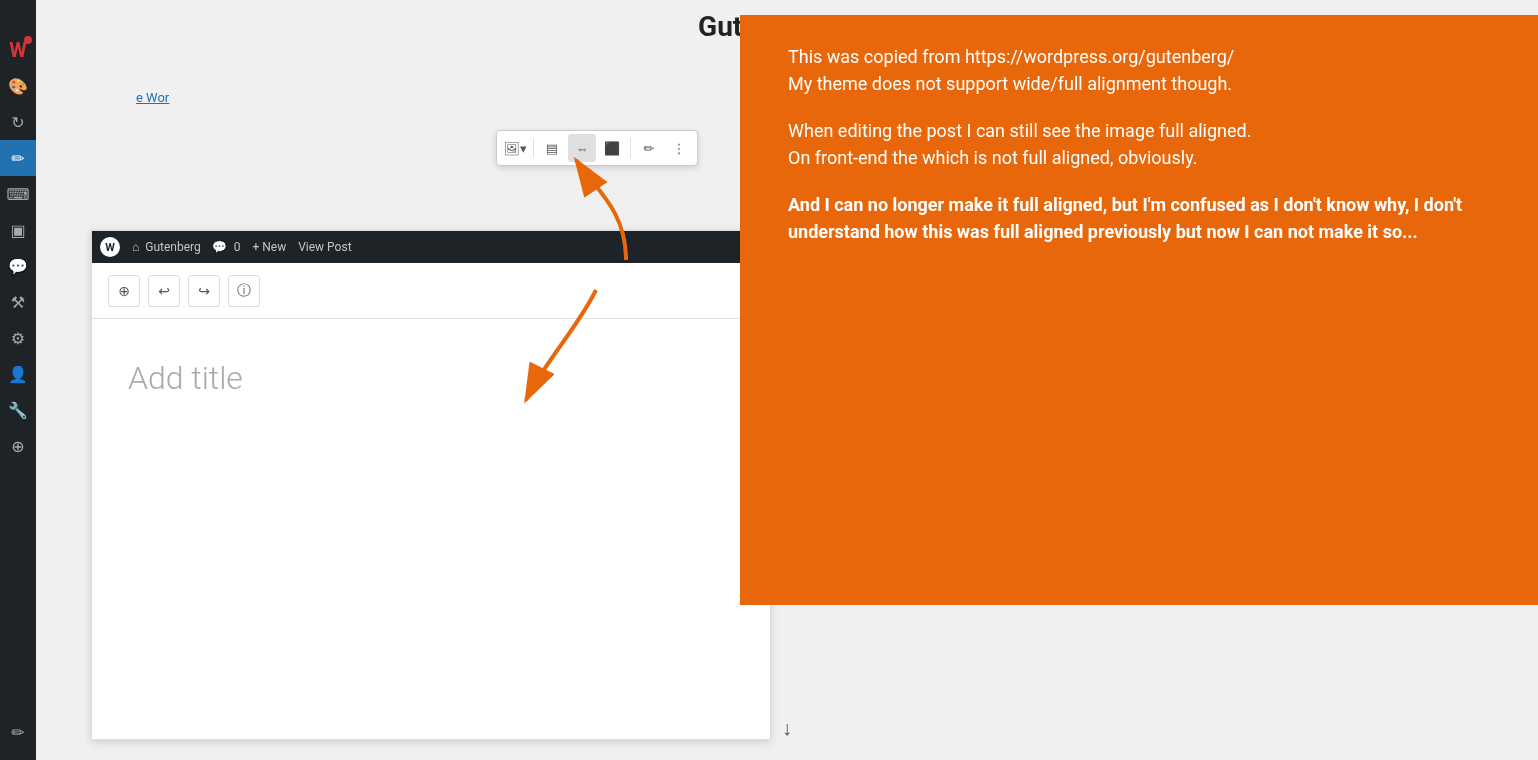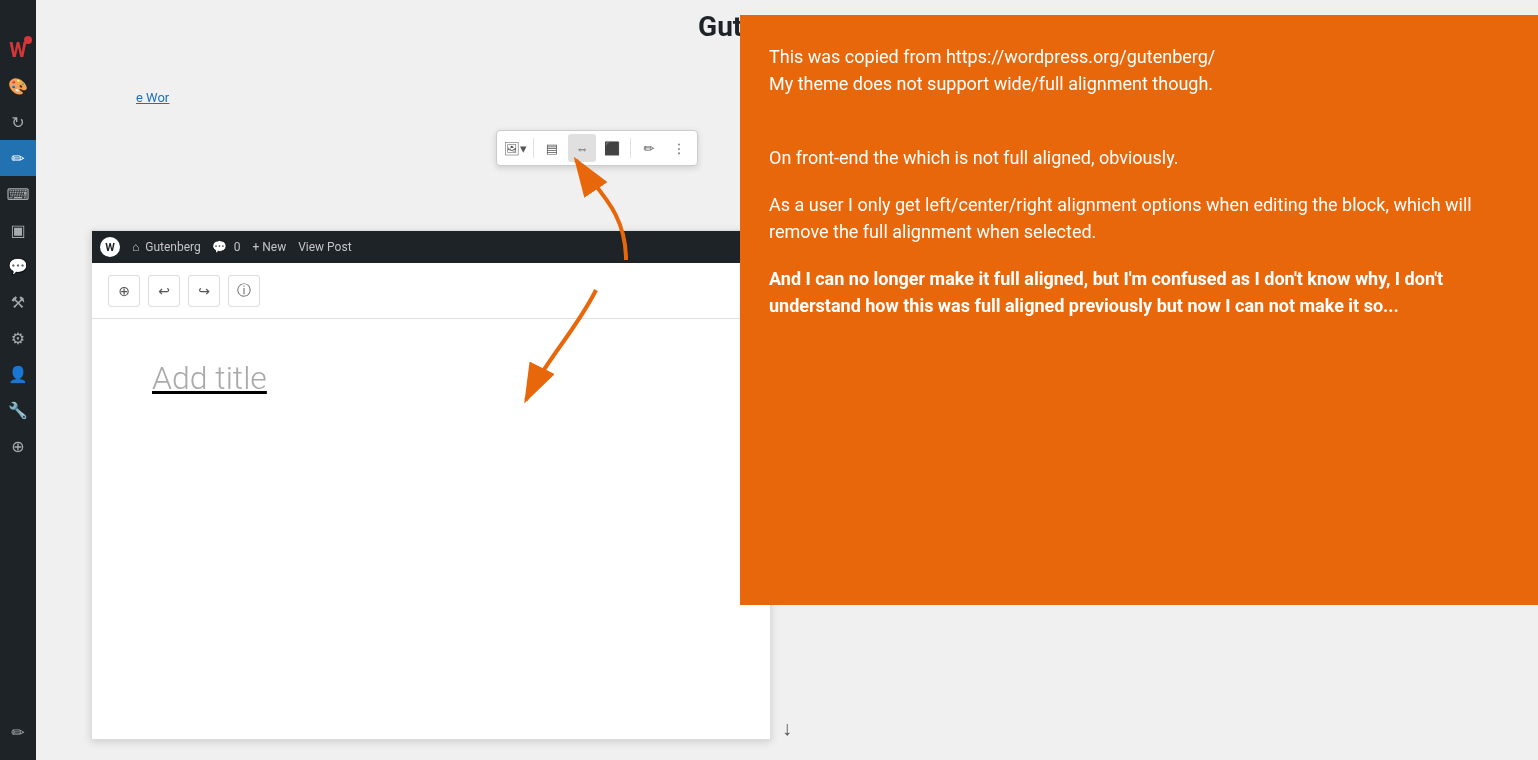--- a/index.html
+++ b/index.html
@@ -143,23 +143,22 @@
       border-radius: 3px;
       display: flex;
       align-items: center;
       justify-content: center;
       font-size: 14px;
       cursor: pointer;
       color: #555;
     }
 
     .inner-editor-body {
-      padding: 40px 60px;
-      background: #fff;
-      text-decoration: underline;
+      padding: 40px 36px;
+      background: #fff;
     }
     .add-title-placeholder {
       font-size: 32px;
       color: #aaa;
       font-weight: 300;
       margin-bottom: 24px;
     }
     .write-story-placeholder {
       font-size: 16px;
       color: #aaa;
@@ -214,21 +213,21 @@
     }
 
     
     .annotation-box {
       position: absolute;
       top: 15px;
       left: 740px;
       right: 0;
       background: #e8670a;
       color: #fff;
-      padding: 28px 29px;
+      padding: 28px 48px;
       font-size: 18px;
       line-height: 1.5;
       z-index: 400;
       min-height: 590px;
     }
     .annotation-box p {
       margin-bottom: 20px;
     }
     .annotation-box p:last-child { margin-bottom: 0; font-weight: bold; }
 
@@ -379,22 +378,19 @@
   <div class="bottom-arrow">↓</div>
 
 </div>
 
 <div class="annotation-box">
   <p>
     <span>This was copied from https://wordpress.org/gutenberg/</span><br>
     <span>My theme does not support wide/full alignment though.</span>
   </p>
   <p>
-    <br>
+    <span>When editing the post I can still see the image full aligned.</span><br>
     <span>On front-end the which is not full aligned, obviously.</span>
-  </p>
-  <p>
-    <span>As a user I only get left/center/right alignment options when editing the block, which will remove the full alignment when selected.</span>
   </p>
   <p>
     <span>And I can no longer make it full aligned, but I'm confused as I don't know why, I don't understand how this was full aligned previously but now I can not make it so...</span>
   </p>
 </div>
 
 </body></html>

